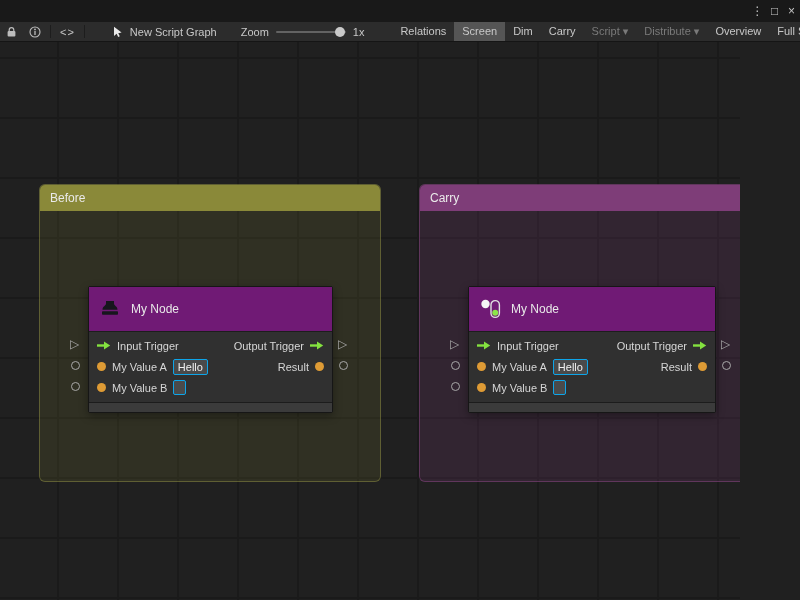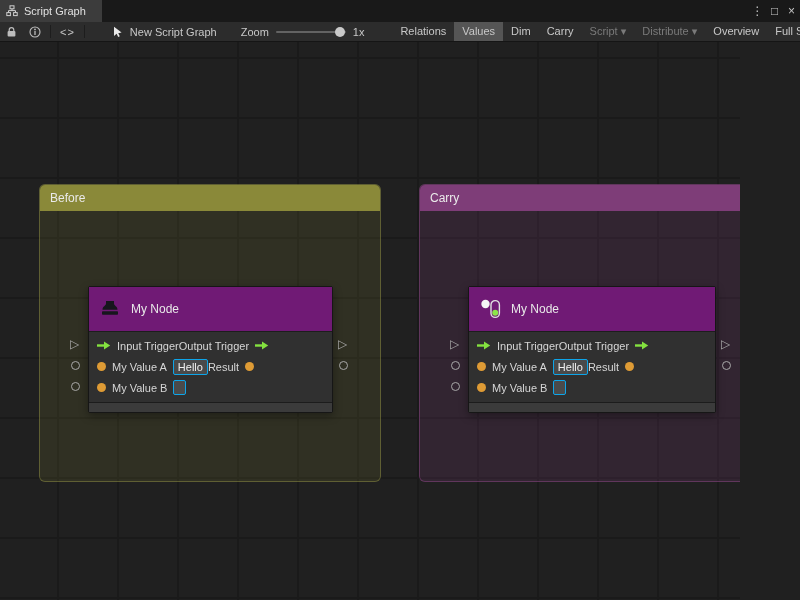--- a/index.html
+++ b/index.html
@@ -46,47 +46,38 @@
   .group.after{left:420px;top:143px;width:335px;height:296px;
     background:rgba(126,61,120,0.20);box-shadow:0 0 0 1px rgba(140,70,134,0.6)}
   .group.after .group-header{background:#7e3d78}
 
   
   .node{position:absolute;background:#303030;border:1px solid #161616;border-radius:2px;
     box-shadow:0 3px 8px rgba(0,0,0,.35);font-size:11px;color:#d6d6d6;z-index:3}
   .node-header{height:45px;background:#701a75;border-bottom:1px solid #1d1d1d;
     display:flex;align-items:center;gap:10px;padding:0 10px;font-size:12px;color:#e8e8e8}
   .node-rows{padding-top:3px}
-  .row{height:21px;display:flex;align-items:center;justify-content:flex-start;padding:0 8px}
+  .row{height:21px;display:flex;align-items:center;justify-content:space-between;padding:0 8px}
   .pgroup{display:flex;align-items:center;gap:6px}
   .dot{width:9px;height:9px;border-radius:50%;background:#de9b35;flex-shrink:0}
   .field{display:inline-block;height:16px;line-height:14px;background:#4a4a4a;
     border:1px solid #0ea5e9;border-radius:2px;padding:0 4px;color:#f0f0f0;font-size:11px}
   .field.small{width:13px;height:15px;padding:0}
   .node-footer{height:10px;background:#3b3b3b;border-top:1px solid #1c1c1c;margin-top:4px}
   .arrow-svg{display:block}
 
   
   .ext{position:absolute;color:#a8a8a8;z-index:3}
   .ext.tri{font-size:12px;line-height:12px}
   .ext.circ{width:9px;height:9px;border:1px solid #a8a8a8;border-radius:50%}
 </style>
 </head>
 <body>
 
 <div id="titlebar">
-  <div class="tab">
-    <svg width="12" height="12" viewBox="0 0 12 12">
-      <rect x="4" y="0.8" width="4" height="3" fill="none" stroke="#cfcfcf"></rect>
-      <path d="M6 3.8 V5.6 M6 5.6 H2.5 V7.6 M6 5.6 H9.5 V7.6" fill="none" stroke="#cfcfcf"></path>
-      <rect x="0.8" y="7.6" width="3.6" height="3" fill="none" stroke="#cfcfcf"></rect>
-      <rect x="7.6" y="7.6" width="3.6" height="3" fill="none" stroke="#cfcfcf"></rect>
-    </svg>
-    <span>Script Graph</span>
-  </div>
   <div class="win-controls">
     <span>⋮</span>
     <span>□</span>
     <span>×</span>
   </div>
 </div>
 
 <div id="toolbar">
   <span class="tb-icon">
     <svg width="11" height="12" viewBox="0 0 11 12">
@@ -109,21 +100,21 @@
       <path d="M2 0.8 L2 10 L4.6 7.8 L6.2 11 L7.8 10.2 L6.2 7.2 L9.6 6.6 Z" fill="#e8e8e8"></path>
     </svg>
   </span>
   <span>New Script Graph</span>
   <span style="margin-left:24px">Zoom</span>
   <span class="zoom-track">
     <span class="zoom-knob"></span>
   </span>
   <span>1x</span>
   <span class="tb-btn" style="margin-left:28px">Relations</span>
-  <span class="tb-btn active">Values</span>
+  <span class="tb-btn active">Screen</span>
   <span class="tb-btn">Dim</span>
   <span class="tb-btn">Carry</span>
   <span class="tb-btn disabled">
     <span>Script</span>
     <span>▾</span>
   </span>
   <span class="tb-btn disabled">
     <span>Distribute</span>
     <span>▾</span>
   </span>

